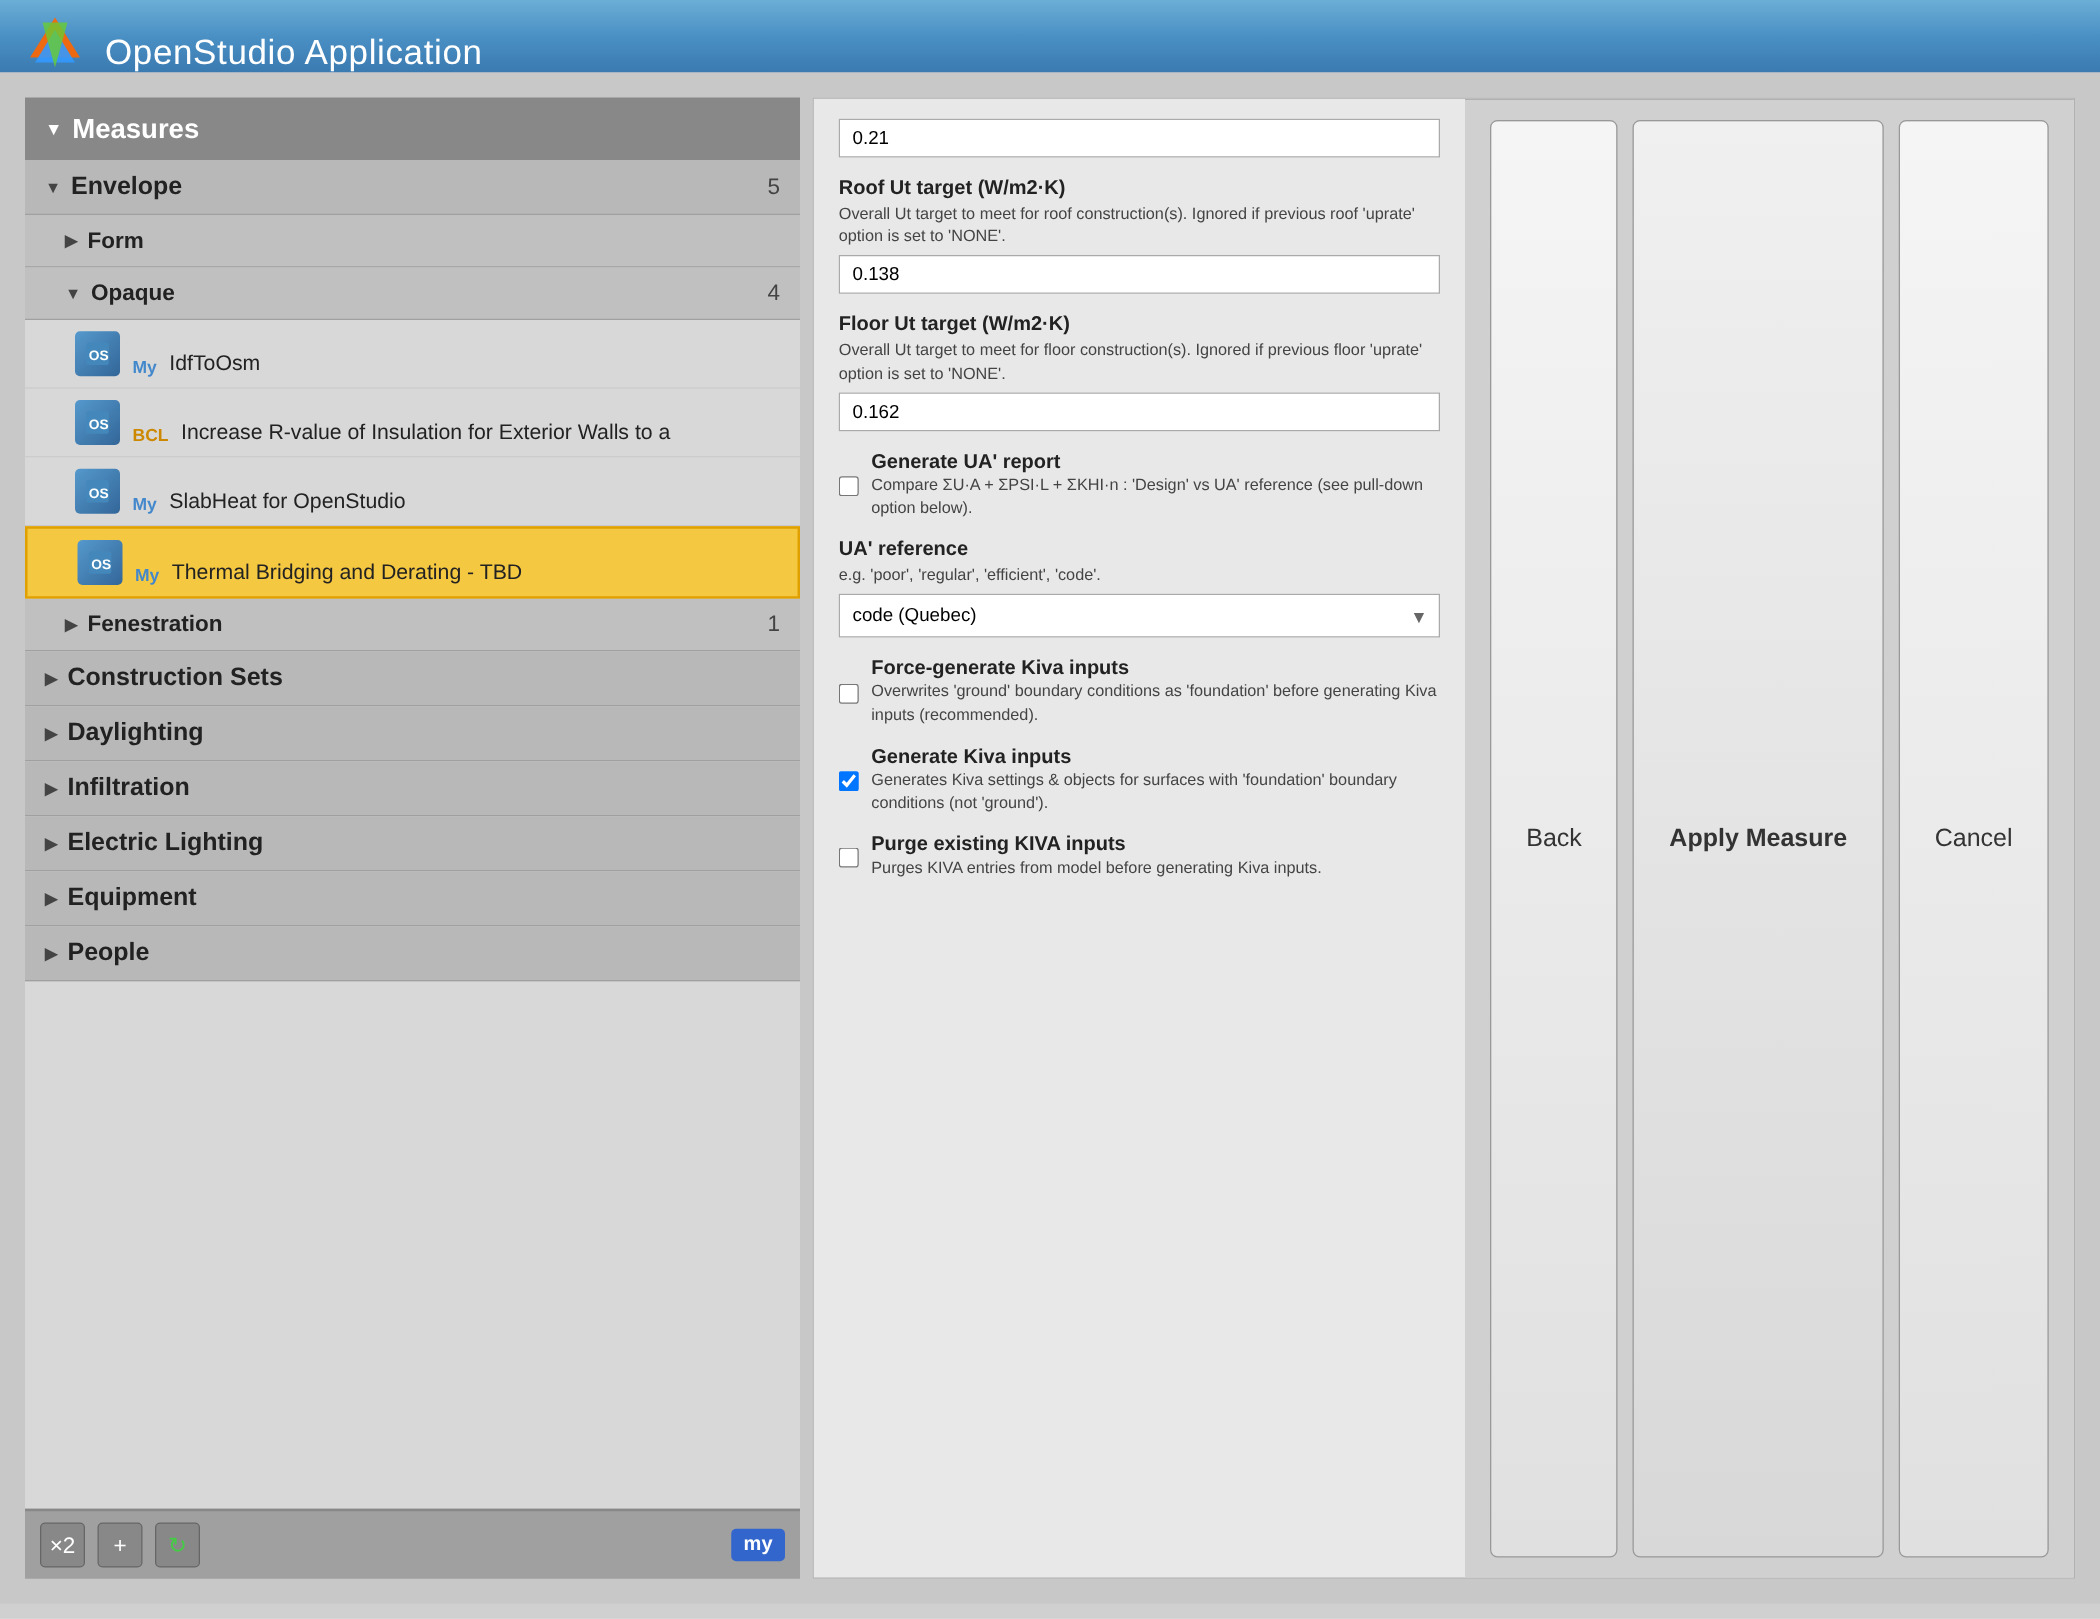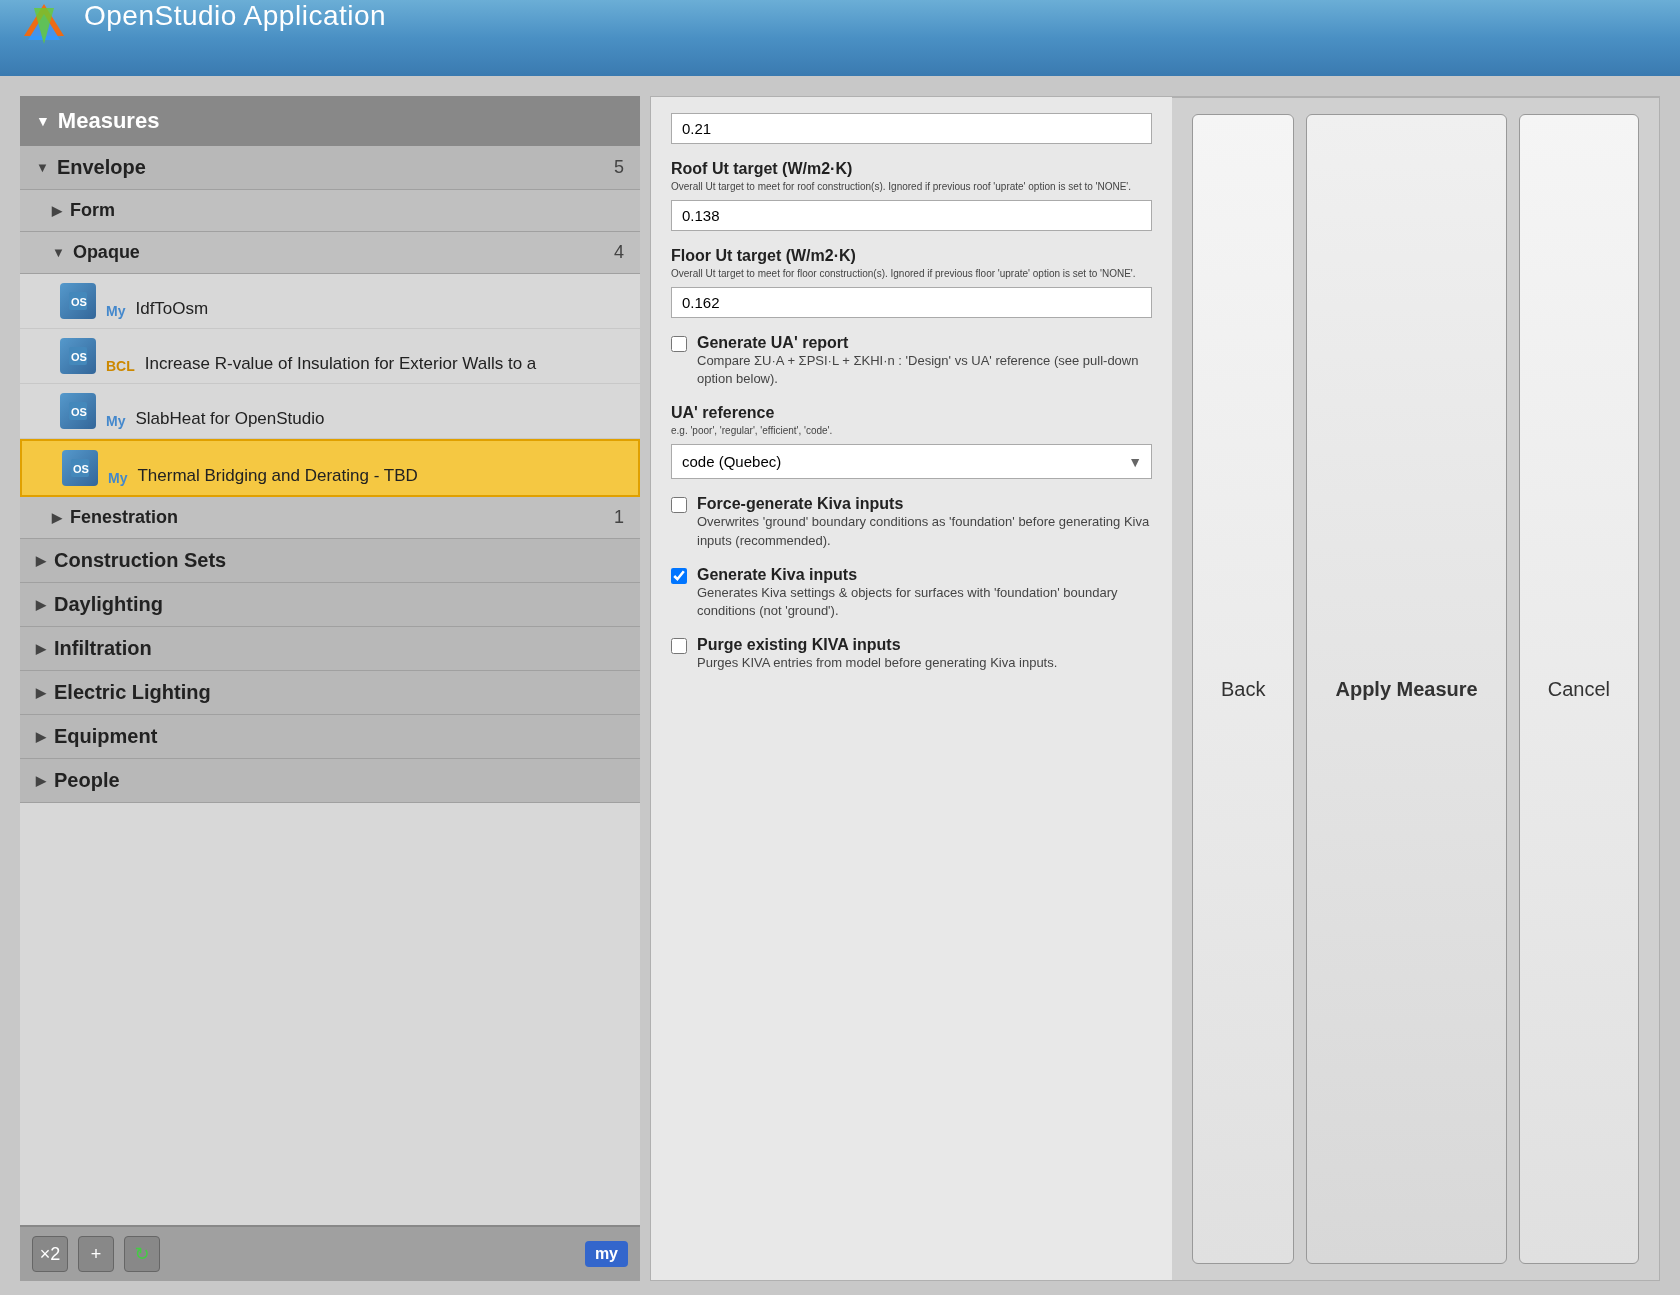--- a/index.html
+++ b/index.html
@@ -7,23 +7,23 @@
       font-family: -apple-system, BlinkMacSystemFont, 'Segoe UI', sans-serif;
       background: #d0d0d0;
       width: 1680px;
       height: 1295px;
       overflow: hidden;
     }
 
     
     .title-bar {
       background: linear-gradient(to bottom, #6baed6 0%, #4a90c4 50%, #3a7ab0 100%);
-      height: 76px;
-      display: flex;
-      align-items: flex-start;
+      height: 58px;
+      display: flex;
+      align-items: flex-end;
       padding: 0 20px;
       gap: 16px;
     }
     .title-bar-logo {
       width: 48px;
       height: 48px;
     }
     .title-bar-title {
       font-size: 28px;
       font-weight: 300;
@@ -188,37 +188,37 @@
     .field-group {
       margin-bottom: 16px;
     }
     .field-label {
       font-size: 16px;
       font-weight: bold;
       color: #222;
       margin-bottom: 2px;
     }
     .field-desc {
-      font-size: 10px;
+      font-size: 13px;
       color: #444;
       margin-bottom: 6px;
       line-height: 1.4;
     }
     .field-input {
       width: 100%;
       padding: 6px 10px;
       font-size: 15px;
       border: 1px solid #aaa;
       background: white;
       outline: none;
     }
 
     .checkbox-group {
       display: flex;
-      align-items: flex-start;
+      align-items: center;
       gap: 10px;
       margin-bottom: 16px;
     }
     .checkbox-group input[type=checkbox] {
       width: 16px;
       height: 16px;
       margin-top: 2px;
       flex-shrink: 0;
       cursor: pointer;
     }

